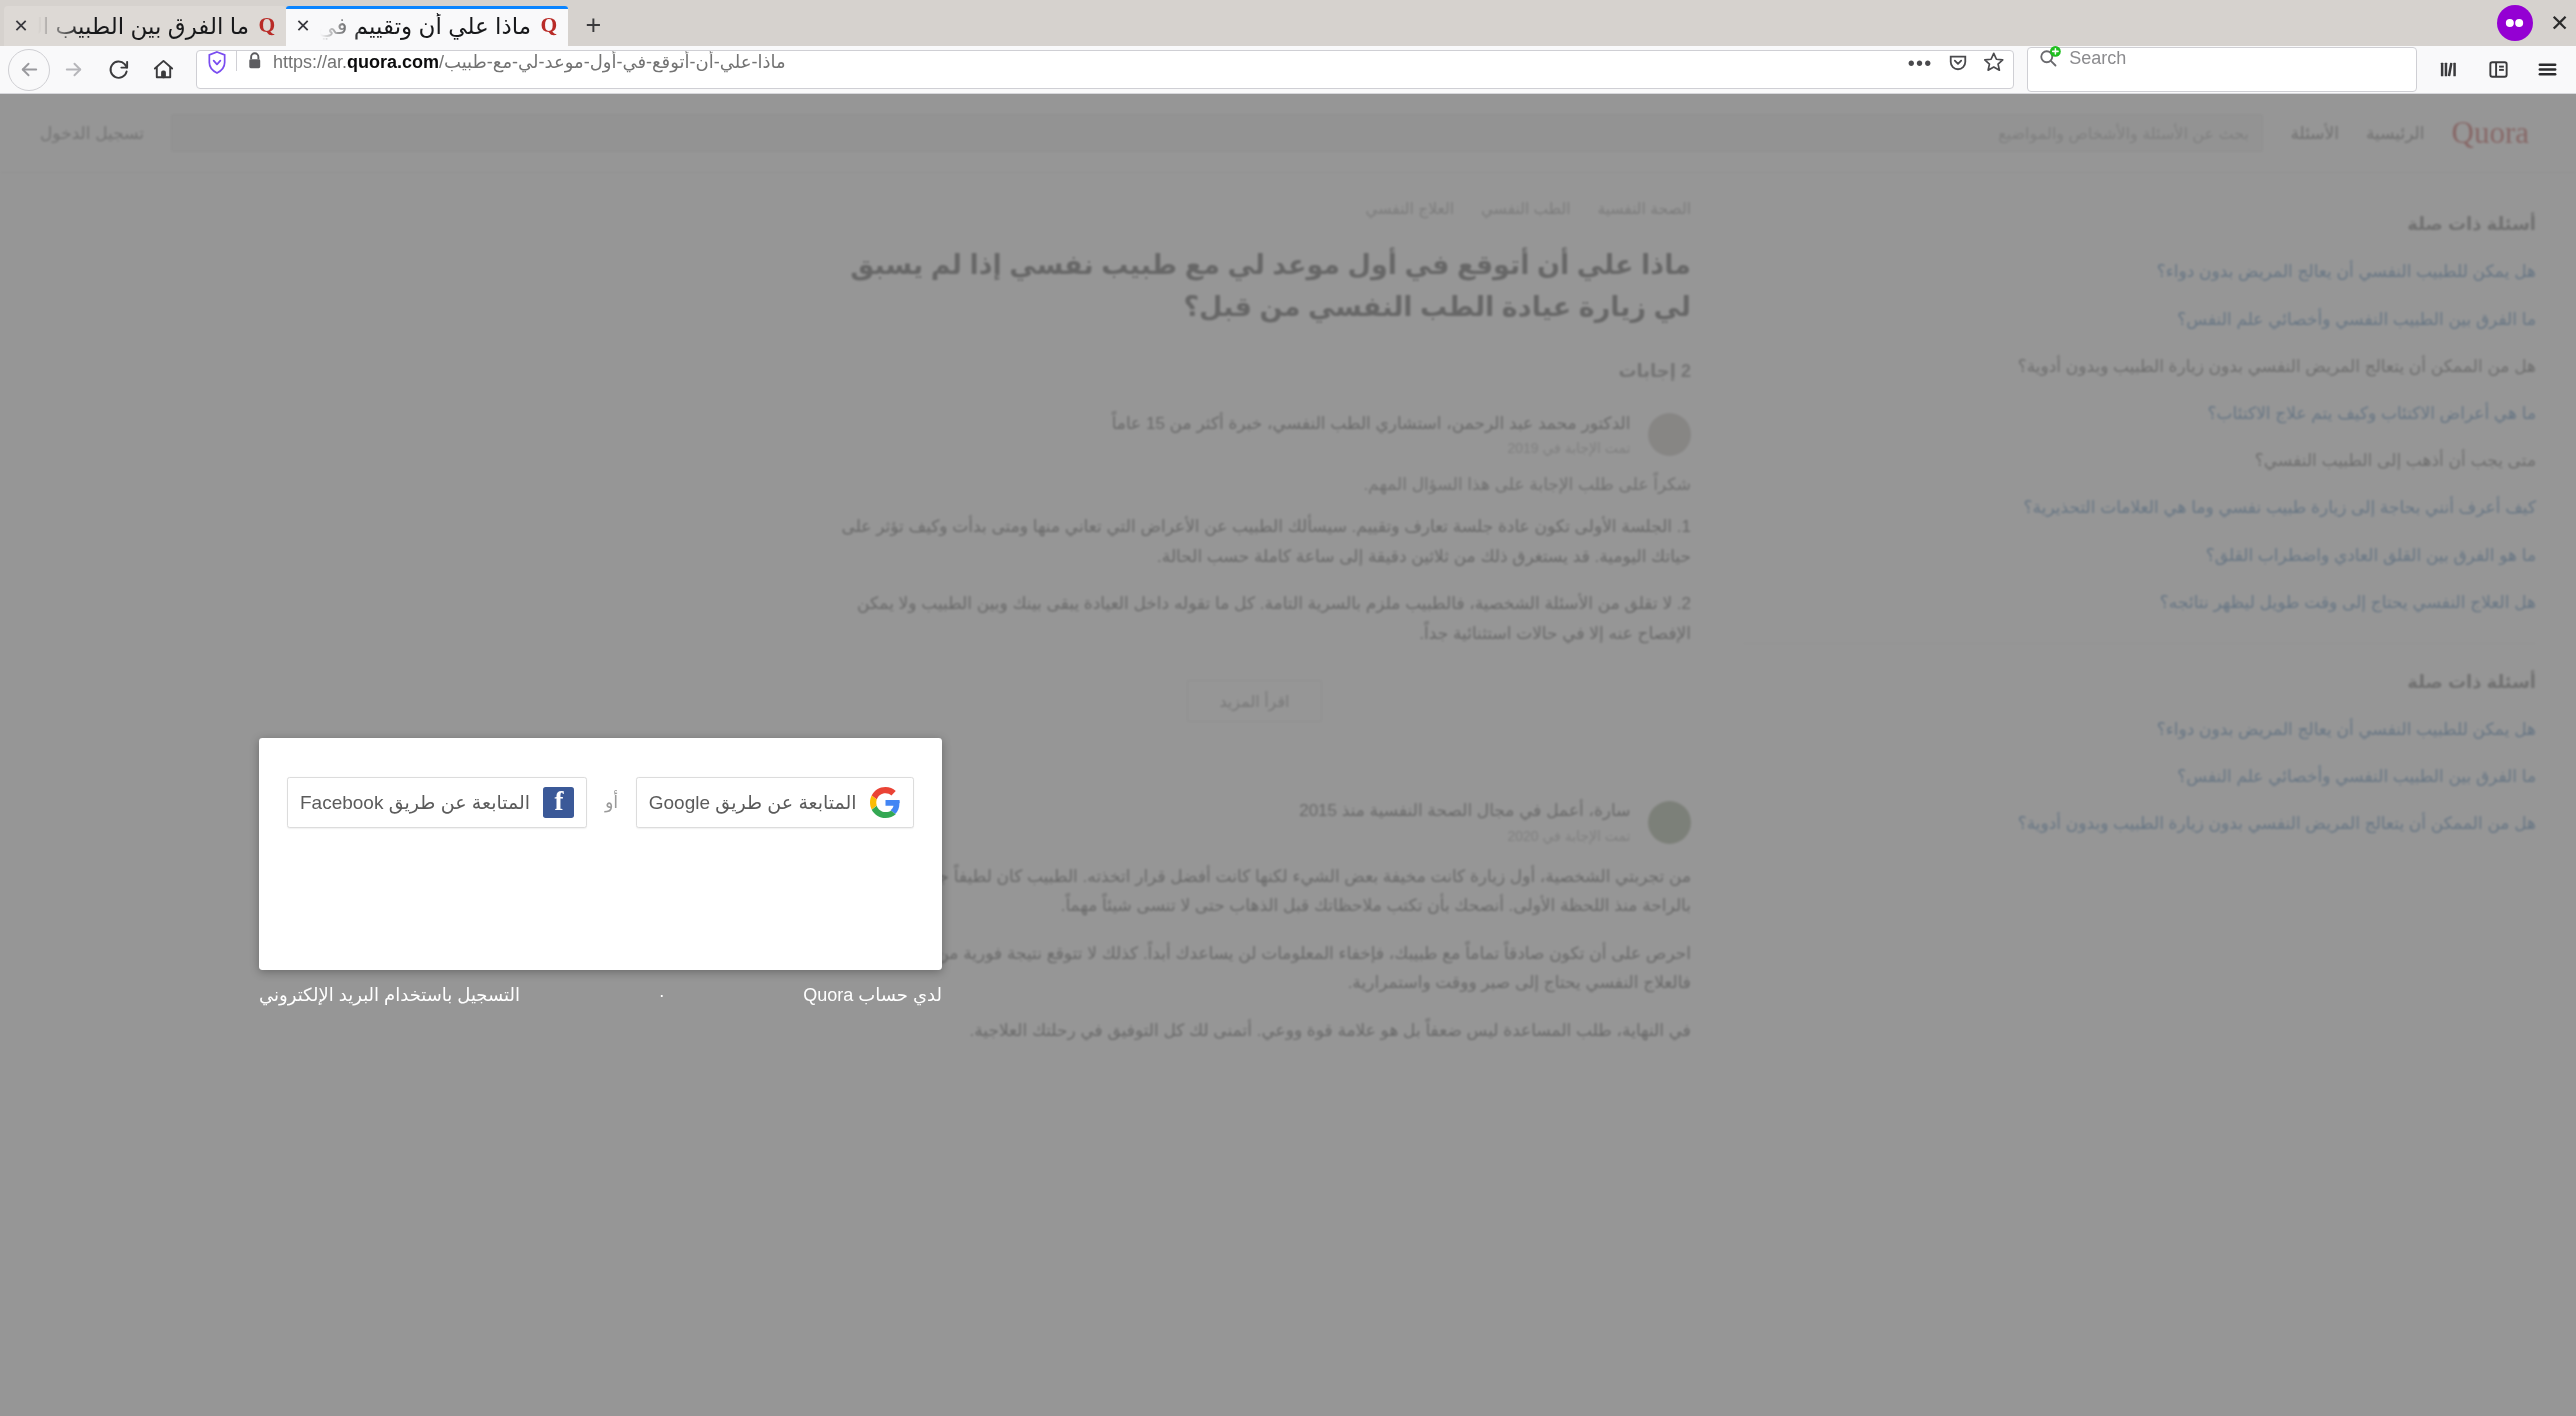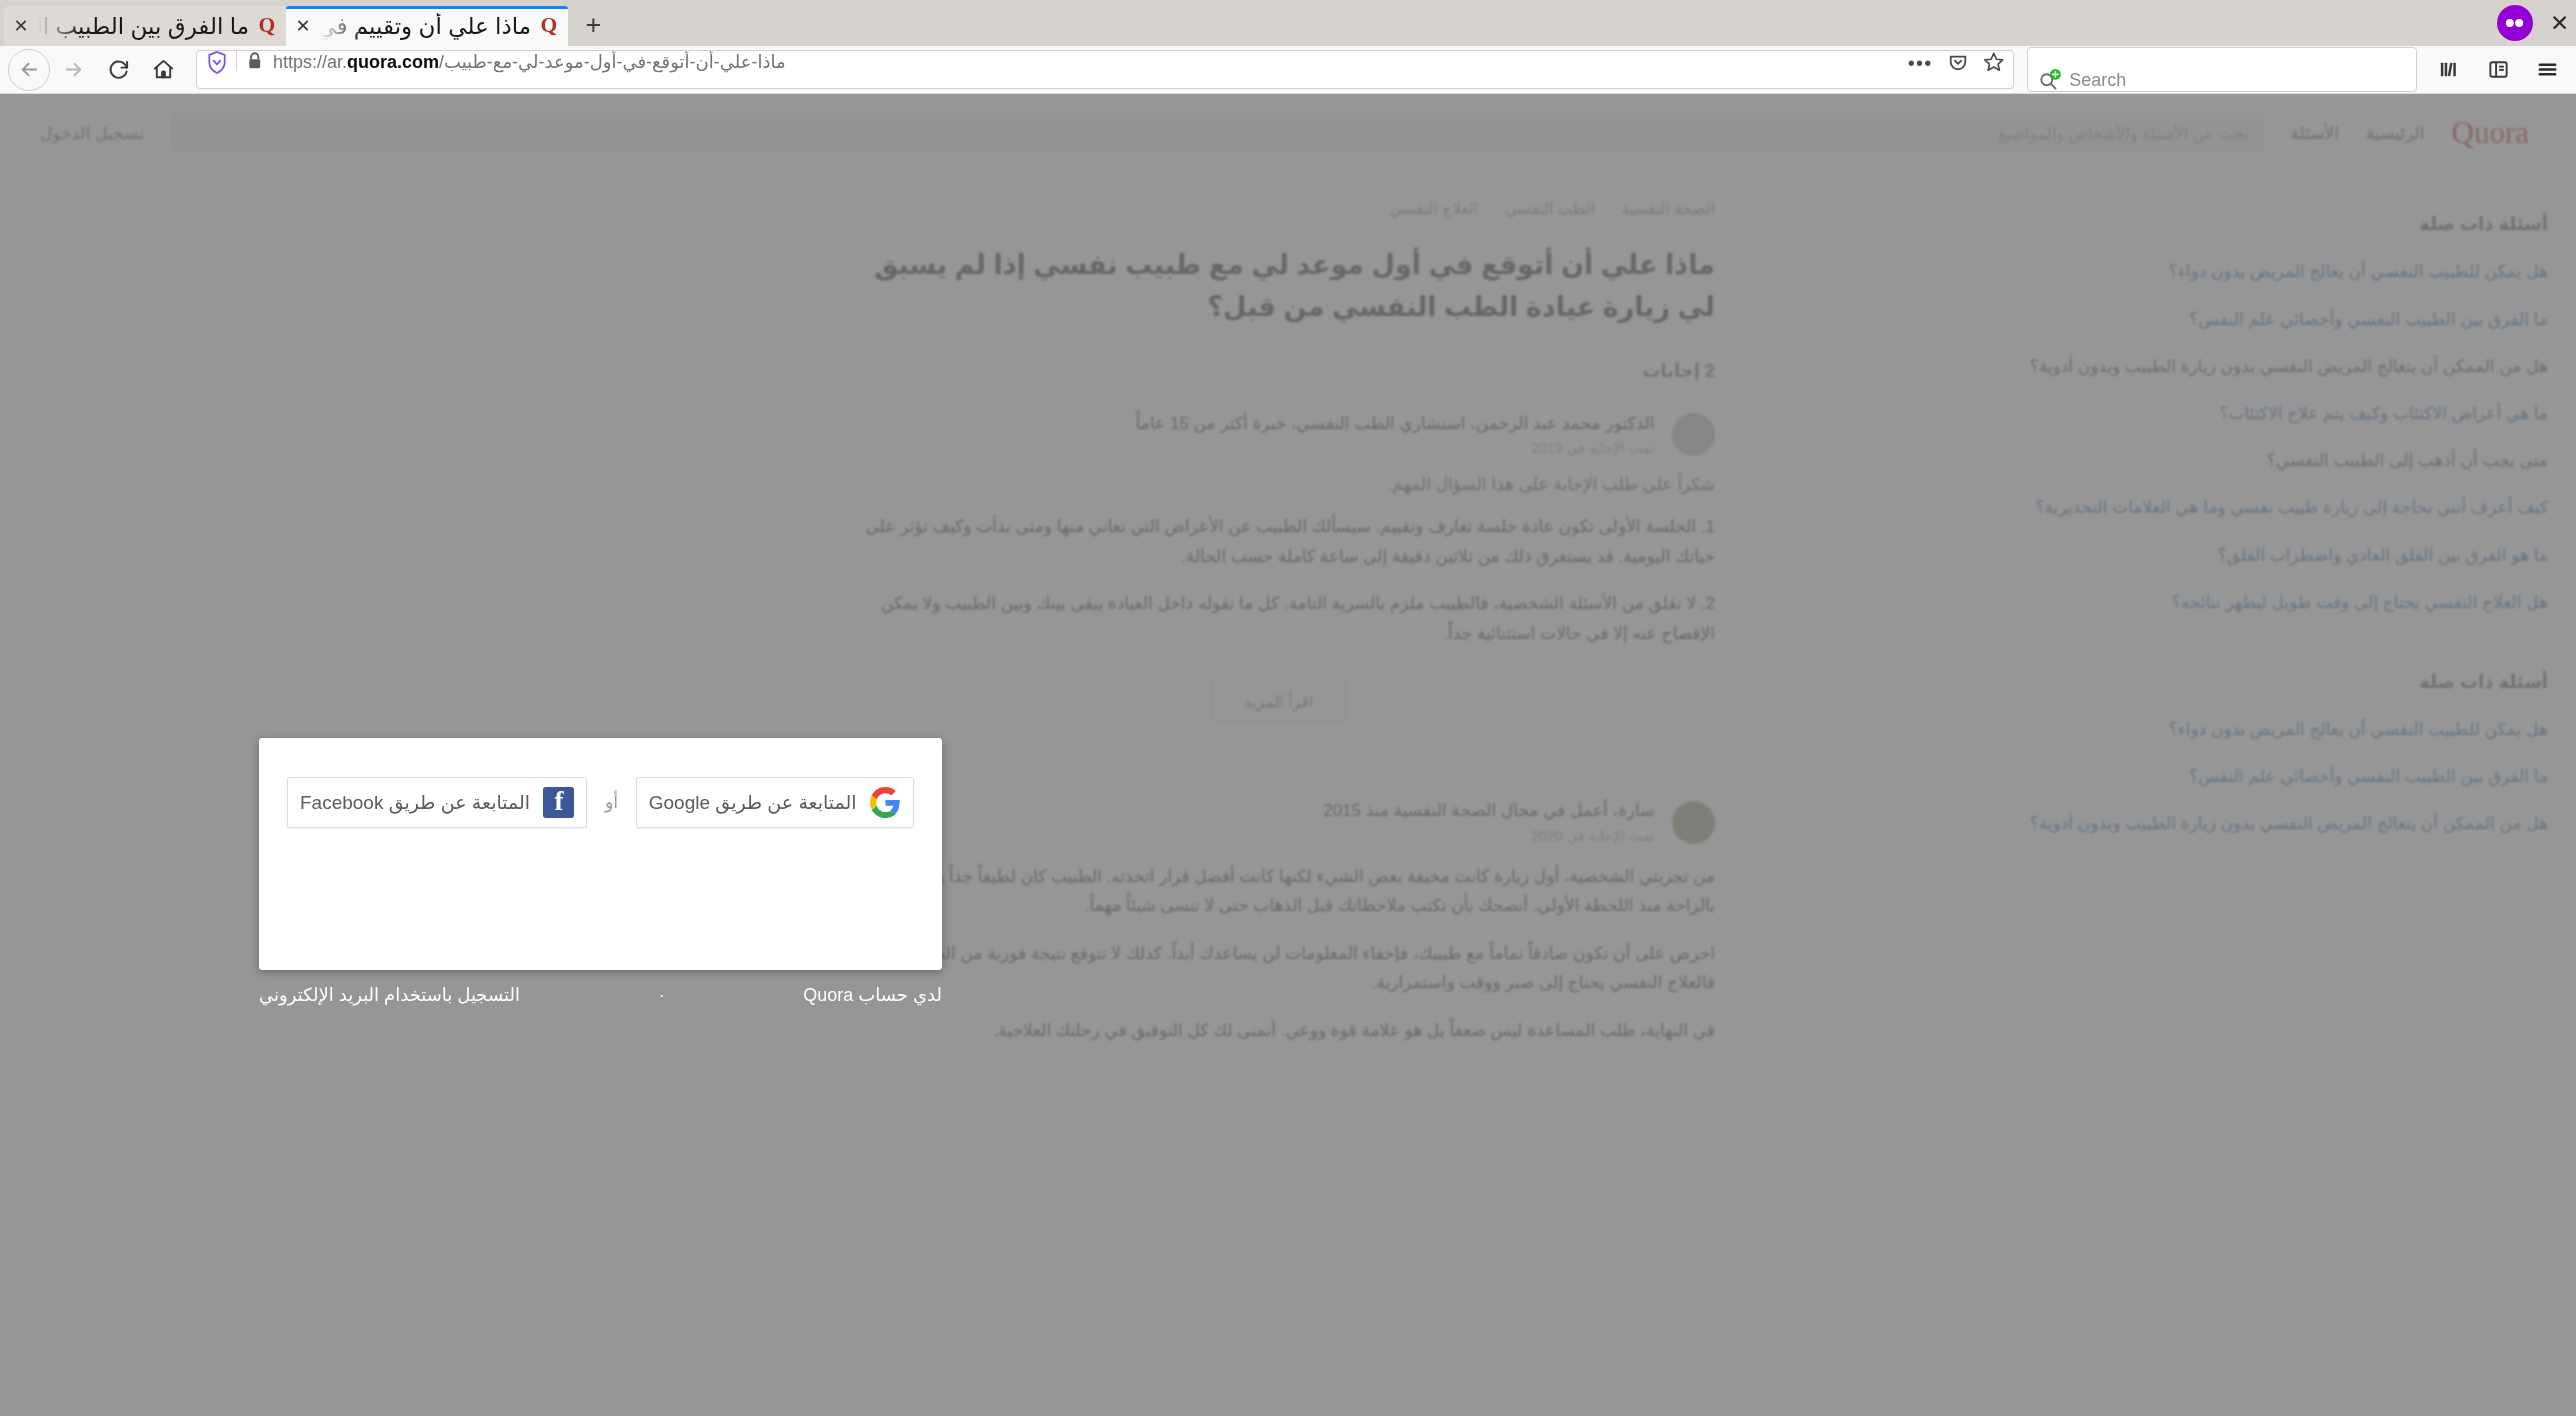--- a/index.html
+++ b/index.html
@@ -165,21 +165,21 @@
     display: flex; align-items: center; gap: 15px; flex: 0 0 auto; margin-left: 9.4px;
   }
 
   #search-bar {
     flex: 0 0 390px;
     height: 45px;
     background: #ffffff;
     border: 0.7px solid #cfcfd4;
     border-radius: 4px;
     display: flex;
-    align-items: flex-end;
+    align-items: flex-start;
     padding: 0 10.8px;
     gap: 10.8px;
     margin-right: 9.4px;
   }
   #search-placeholder {
     font-size: 18px;
     color: #8b8b8e;
   }
   #toolbar-right {
     display: flex; align-items: center; gap: 6.7px; flex: 0 0 auto;
@@ -233,22 +233,22 @@
     padding: 0 13.4px;
     font-size: 16px; color: #999;
   }
   #header-signin {
     font-size: 17px; color: #666; white-space: nowrap;
   }
 
   #page-columns {
     display: flex;
     flex-direction: row;
-    padding: 27px 28px;
-    gap: 40px;
+    padding: 27px 40px;
+    gap: 52px;
   }
   #related-column {
     flex: 0 0 793px;
     padding-top: 13.4px;
   }
   #main-column {
     flex: 1 1 auto;
     max-width: 873px;
   }
   .section-heading {

